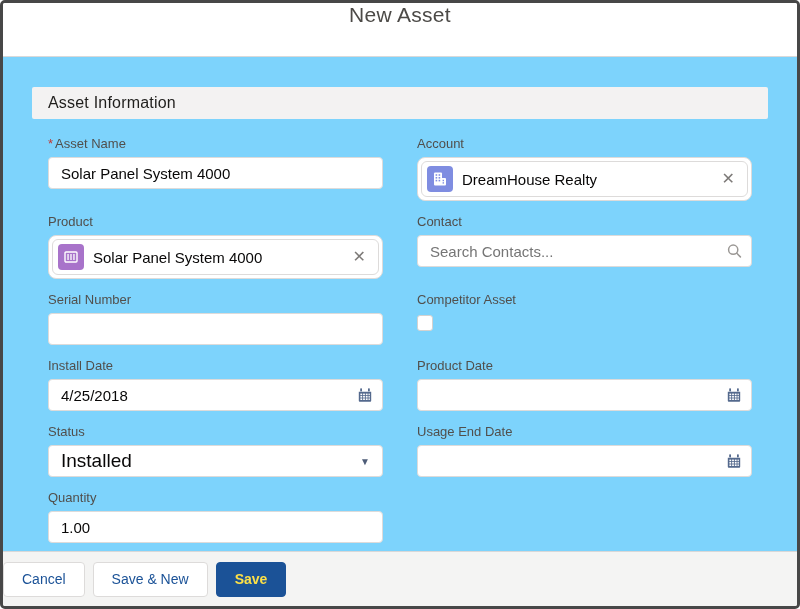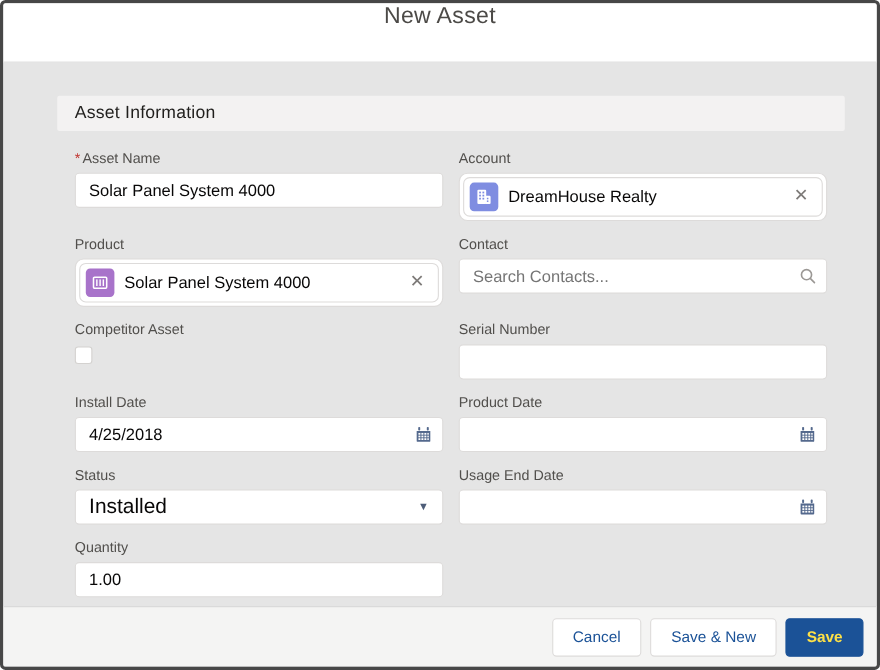--- a/index.html
+++ b/index.html
@@ -12,21 +12,21 @@
     overflow:hidden;
   }
   
   .modal-header {
     height:54px; flex:0 0 54px;
     display:flex; justify-content:center;
     border-bottom:1px solid #d9d9d9; background:#fff;
   }
   .modal-title { font-size:21px; font-weight:300; color:#4c4a47; letter-spacing:0.3px; }
   
-  .modal-body { flex:1 1 auto; overflow:hidden; background:#e5e5e5;padding-left:20px; }
+  .modal-body { flex:1 1 auto; overflow:hidden; background:#7dd3fc; }
   .section-bar {
     margin:30px 29px 0 29px; height:32px;
     background:#f3f2f2; border-radius:2px;
     display:flex; align-items:center; padding-left:16px;
   }
   .section-title { font-size:16px; color:#1f1e1c; font-weight:400; letter-spacing:0.2px; }
   .form-area { padding:16px 45px 0 45px; }
   .form-row { display:flex; justify-content:space-between; margin-bottom:12px; }
   .cell { width:335px; display:flex; flex-direction:column; }
   .field-label {
@@ -70,21 +70,21 @@
   .select-arrow { font-size:10px; color:#4e5d78; }
   
   .checkbox {
     width:16px; height:16px; border:1px solid #d4d2d0; border-radius:3px; background:#fff;
     margin-top:2px; cursor:pointer;
   }
   
   .modal-footer {
     flex:0 0 55px; height:55px;
     background:#f4f4f3; border-top:1px solid #d8d8d8;
-    display:flex; align-items:center; justify-content:flex-end;
+    display:flex; align-items:center; justify-content:flex-start;
     padding-right:12px; gap:8px;
   }
   .btn {
     height:35px; border-radius:4px; border:1px solid #dddbda; background:#fff;
     color:#1b5297; font-size:14px; padding:0 18px; cursor:pointer;
     font-family:"Liberation Sans", sans-serif;
   }
   .btn-brand { background:#1b5297; border-color:#1b5297; color:#fde047; font-weight:700; }
 </style>
 </head>
@@ -166,26 +166,26 @@
                   <circle cx="6.2" cy="6.2" r="4.6" fill="none" stroke="#9b9895" stroke-width="1.5"></circle>
                   <line x1="9.8" y1="9.8" x2="13.4" y2="13.4" stroke="#9b9895" stroke-width="1.5" stroke-linecap="round"></line>
                 </svg>
             </span>
           </div>
         </div>
       </div>
 
       <div class="form-row">
         <div class="cell">
+          <label class="field-label">Serial Number</label>
+          <input class="text-input" type="text" value="" style="">
+        </div>
+        <div class="cell">
           <label class="field-label">Competitor Asset</label>
           <div class="checkbox"></div>
-        </div>
-        <div class="cell">
-          <label class="field-label">Serial Number</label>
-          <input class="text-input" type="text" value="" style="">
         </div>
       </div>
 
       <div class="form-row">
         <div class="cell">
           <label class="field-label">Install Date</label>
           <div class="input-wrap">
             <input class="text-input" type="text" value="4/25/2018" style="">
             <span class="trailing-icon">
               <svg width="16" height="16" viewBox="0 0 16 16">

